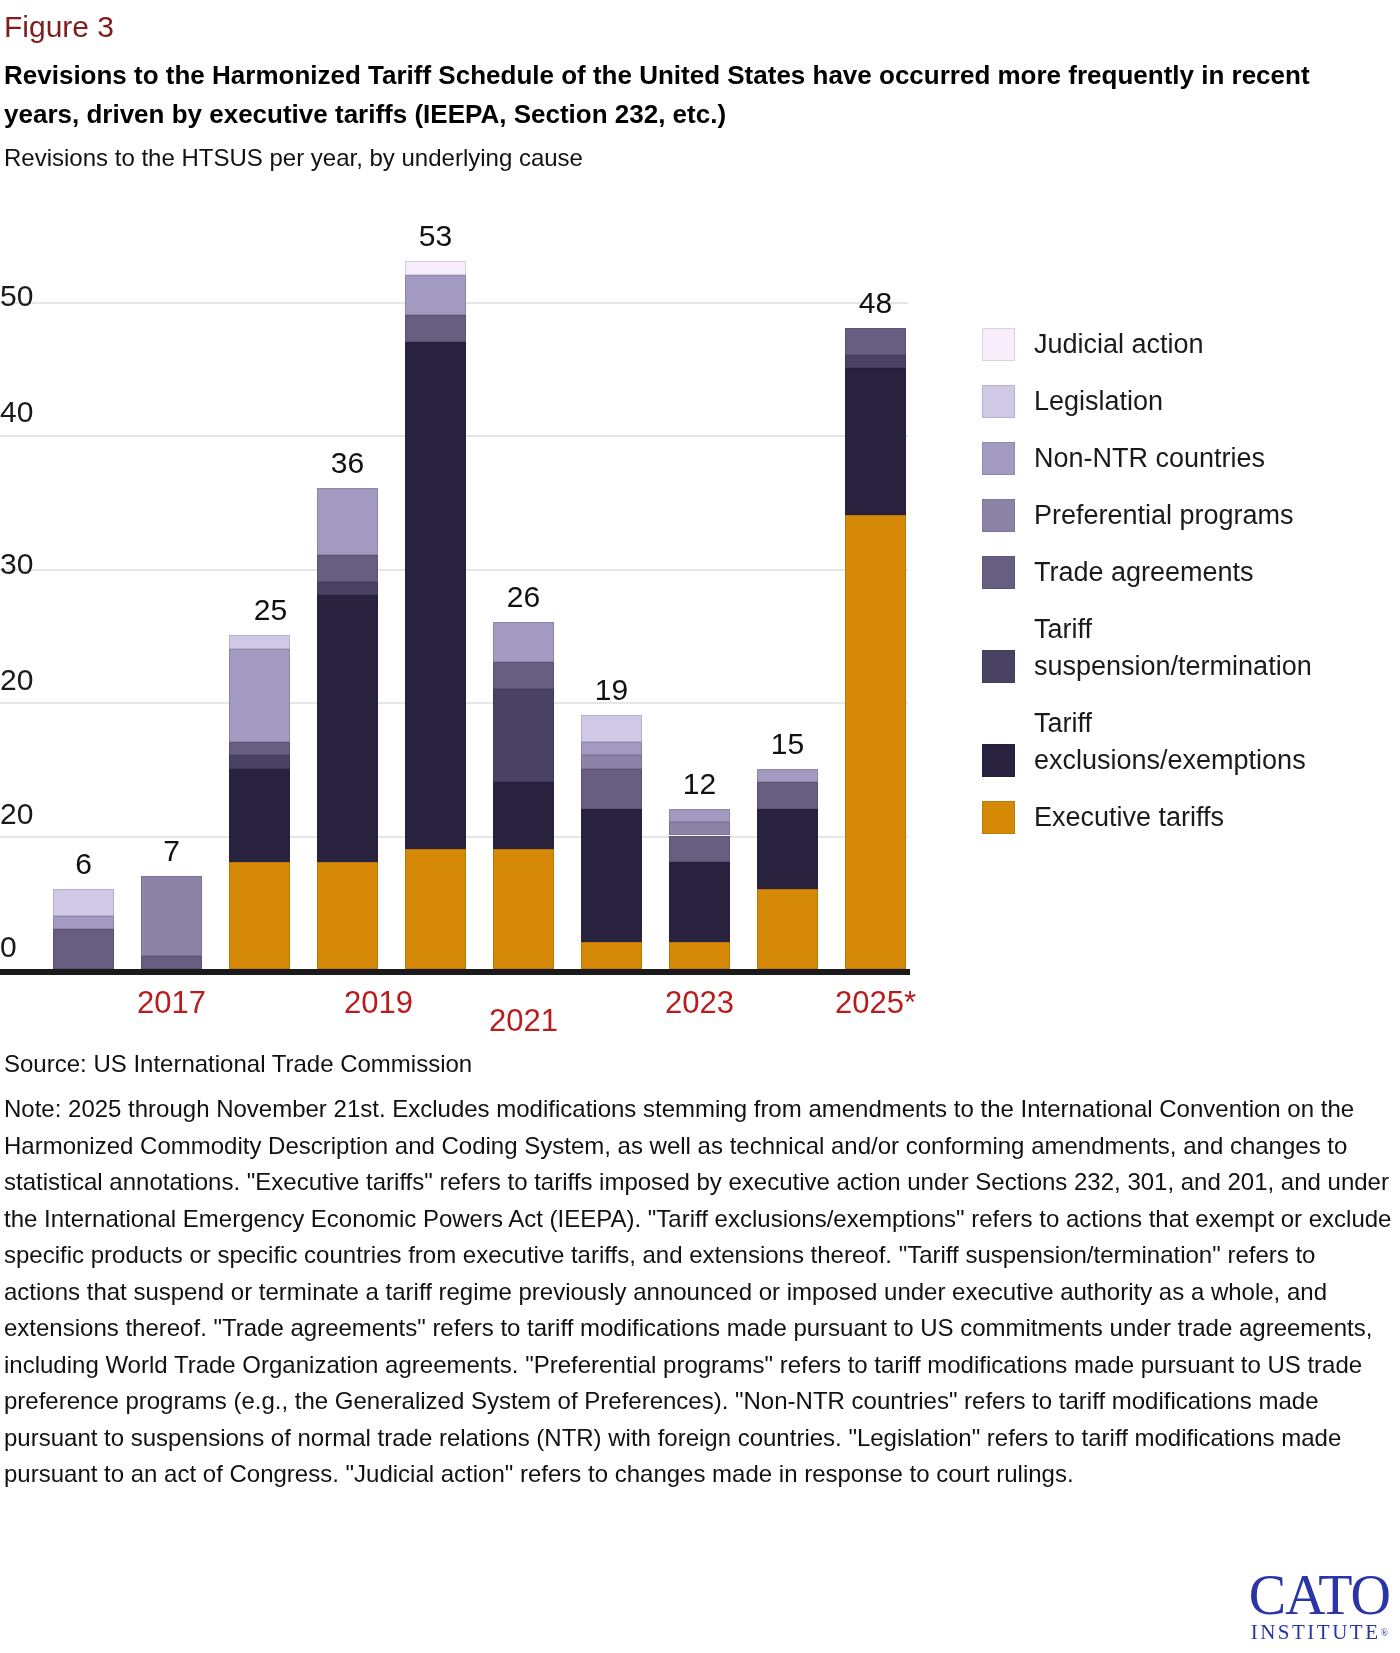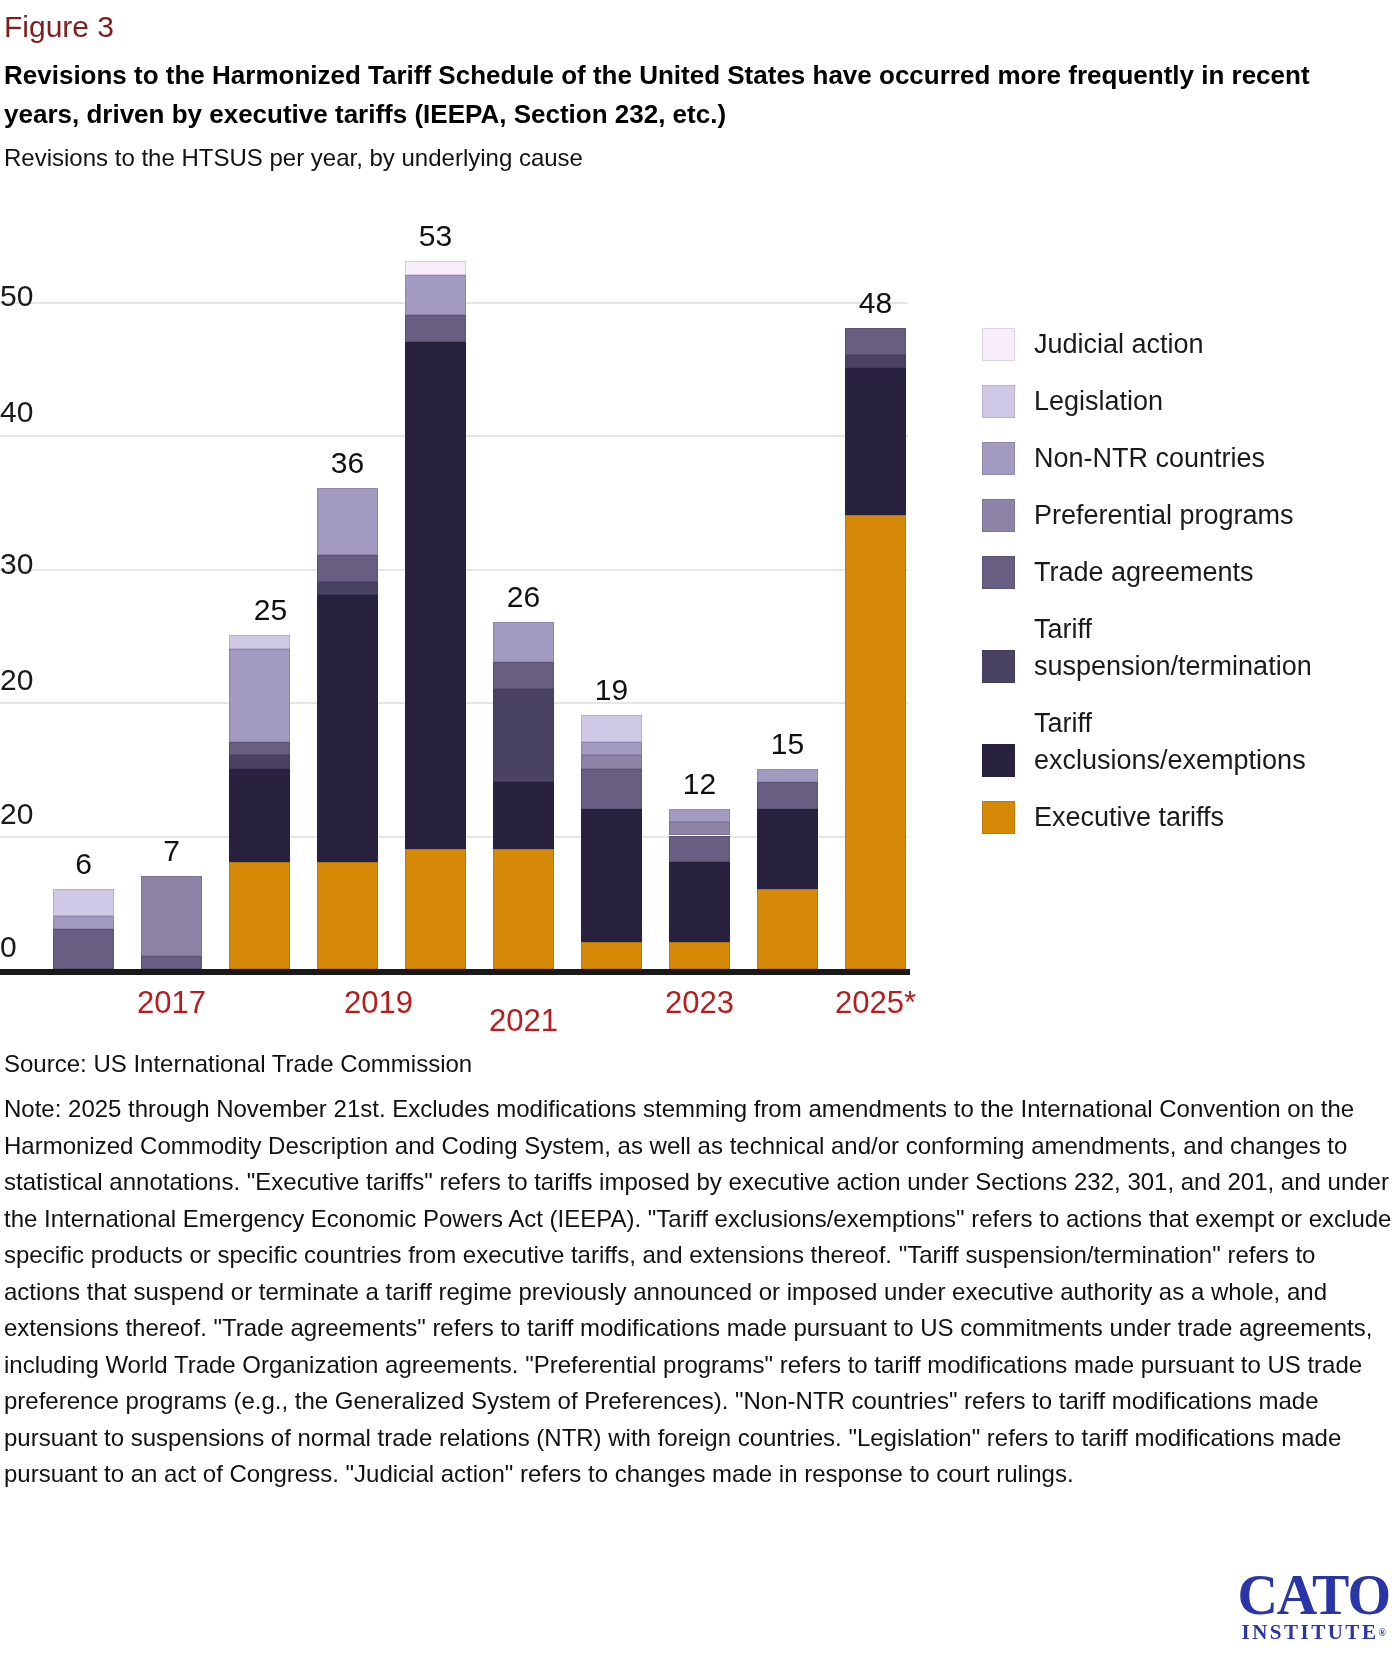--- a/index.html
+++ b/index.html
@@ -16,21 +16,21 @@
   .x-axis{position:absolute;left:0;width:910px;height:6px;background:#1a1a1a;}
   .bar-seg{position:absolute;box-shadow:inset 0 0 0 1px rgba(25,15,45,0.14);}
   .bar-total{position:absolute;font-size:30px;color:#111;text-align:center;height:34px;line-height:34px;}
   .x-tick{position:absolute;font-size:31px;color:#b91c1c;text-align:center;height:36px;line-height:36px;}
   .legend{position:absolute;left:982px;top:142px;width:400px;display:flex;flex-direction:column;gap:20px;}
   .legend-item{display:flex;align-items:flex-end;gap:19px;}
   .legend-swatch{flex:0 0 33px;width:33px;height:33px;margin-bottom:2px;box-shadow:inset 0 0 0 1px rgba(25,15,45,0.12);}
   .legend-label{font-size:27px;line-height:37px;color:#1a1a1a;max-width:320px;}
   .source-note{margin:31px 4px 0 4px;font-size:24px;line-height:36px;color:#111;}
   .note-text{margin:9px 4px 0 4px;font-size:24px;line-height:36.5px;color:#111;max-width:1396px;}
-  .cato-logo{position:absolute;right:10px;bottom:8px;text-align:center;color:#2a35a8;font-family:"Liberation Serif",serif;font-weight:bold;}
+  .cato-logo{position:absolute;right:10px;bottom:8px;text-align:center;color:#2a35a8;font-family:"Liberation Serif",serif;}
   .cato-word{font-size:56px;line-height:50px;letter-spacing:-1px;}
   .cato-inst{font-size:21px;line-height:24px;letter-spacing:2.5px;}
   .cato-reg{font-size:10px;vertical-align:3px;letter-spacing:0;}
 </style>
 </head>
 <body>
 
 <div class="page">
 
   <div class="figure-label">Figure 3</div>

